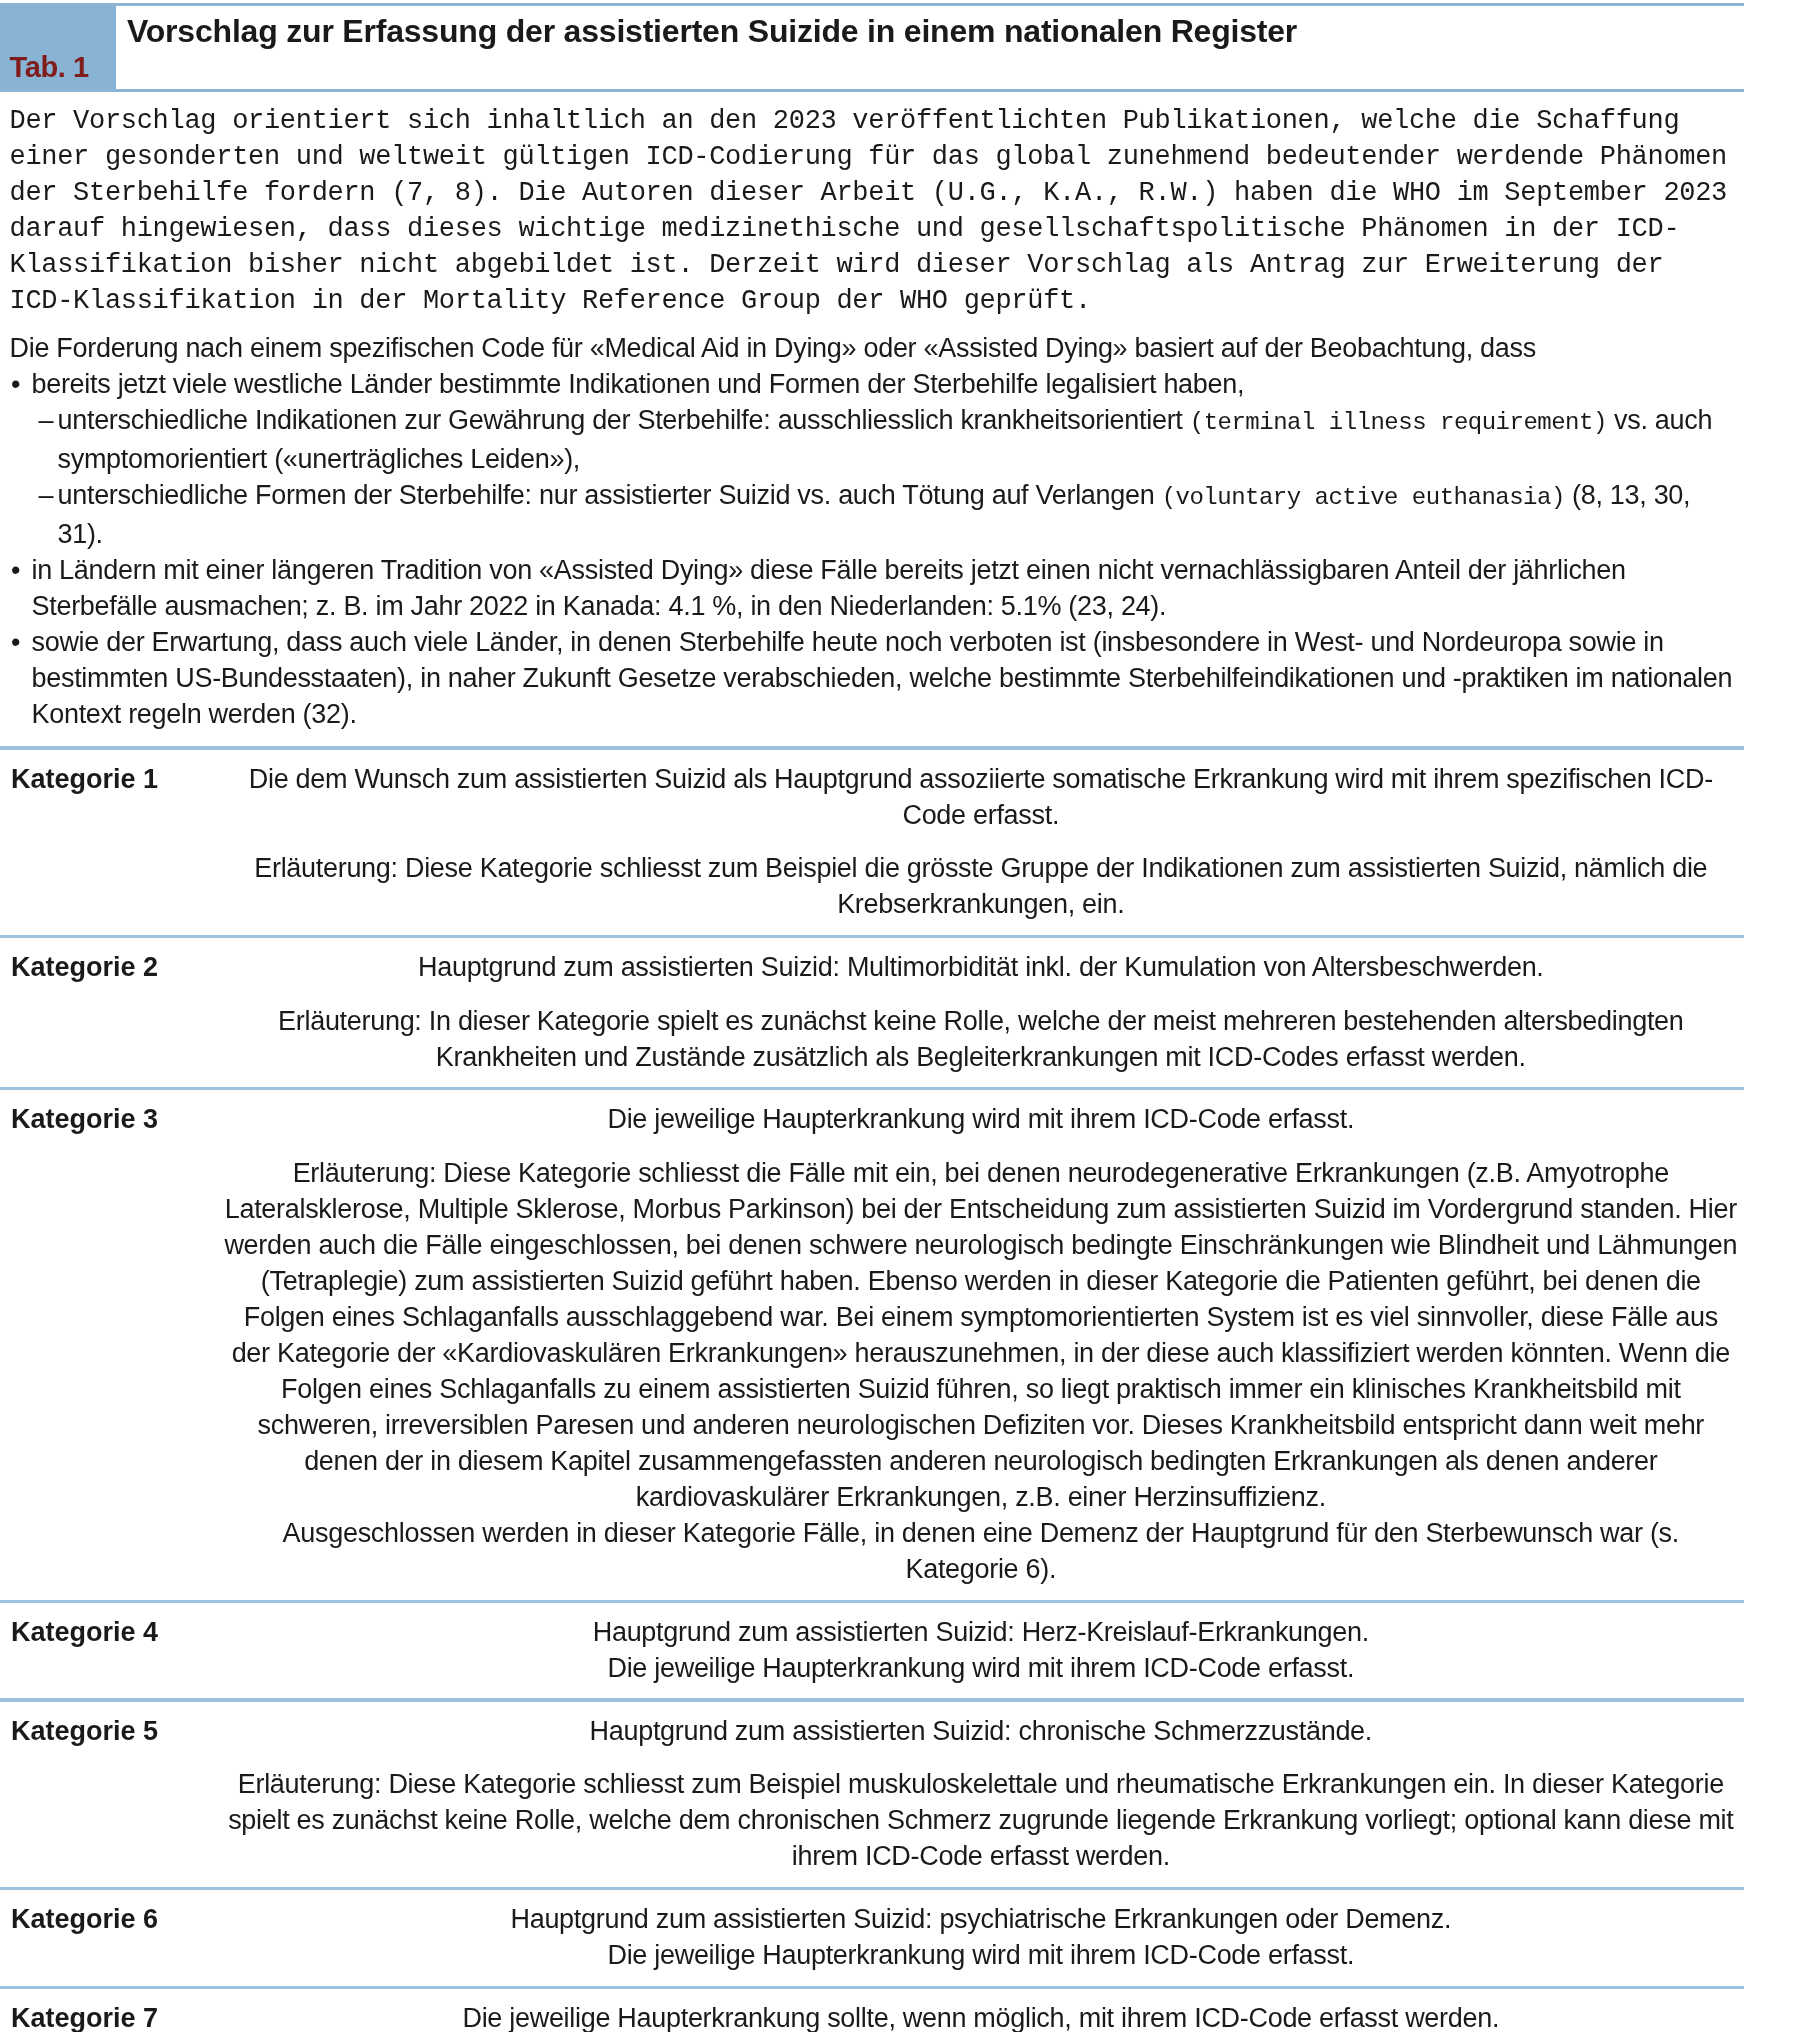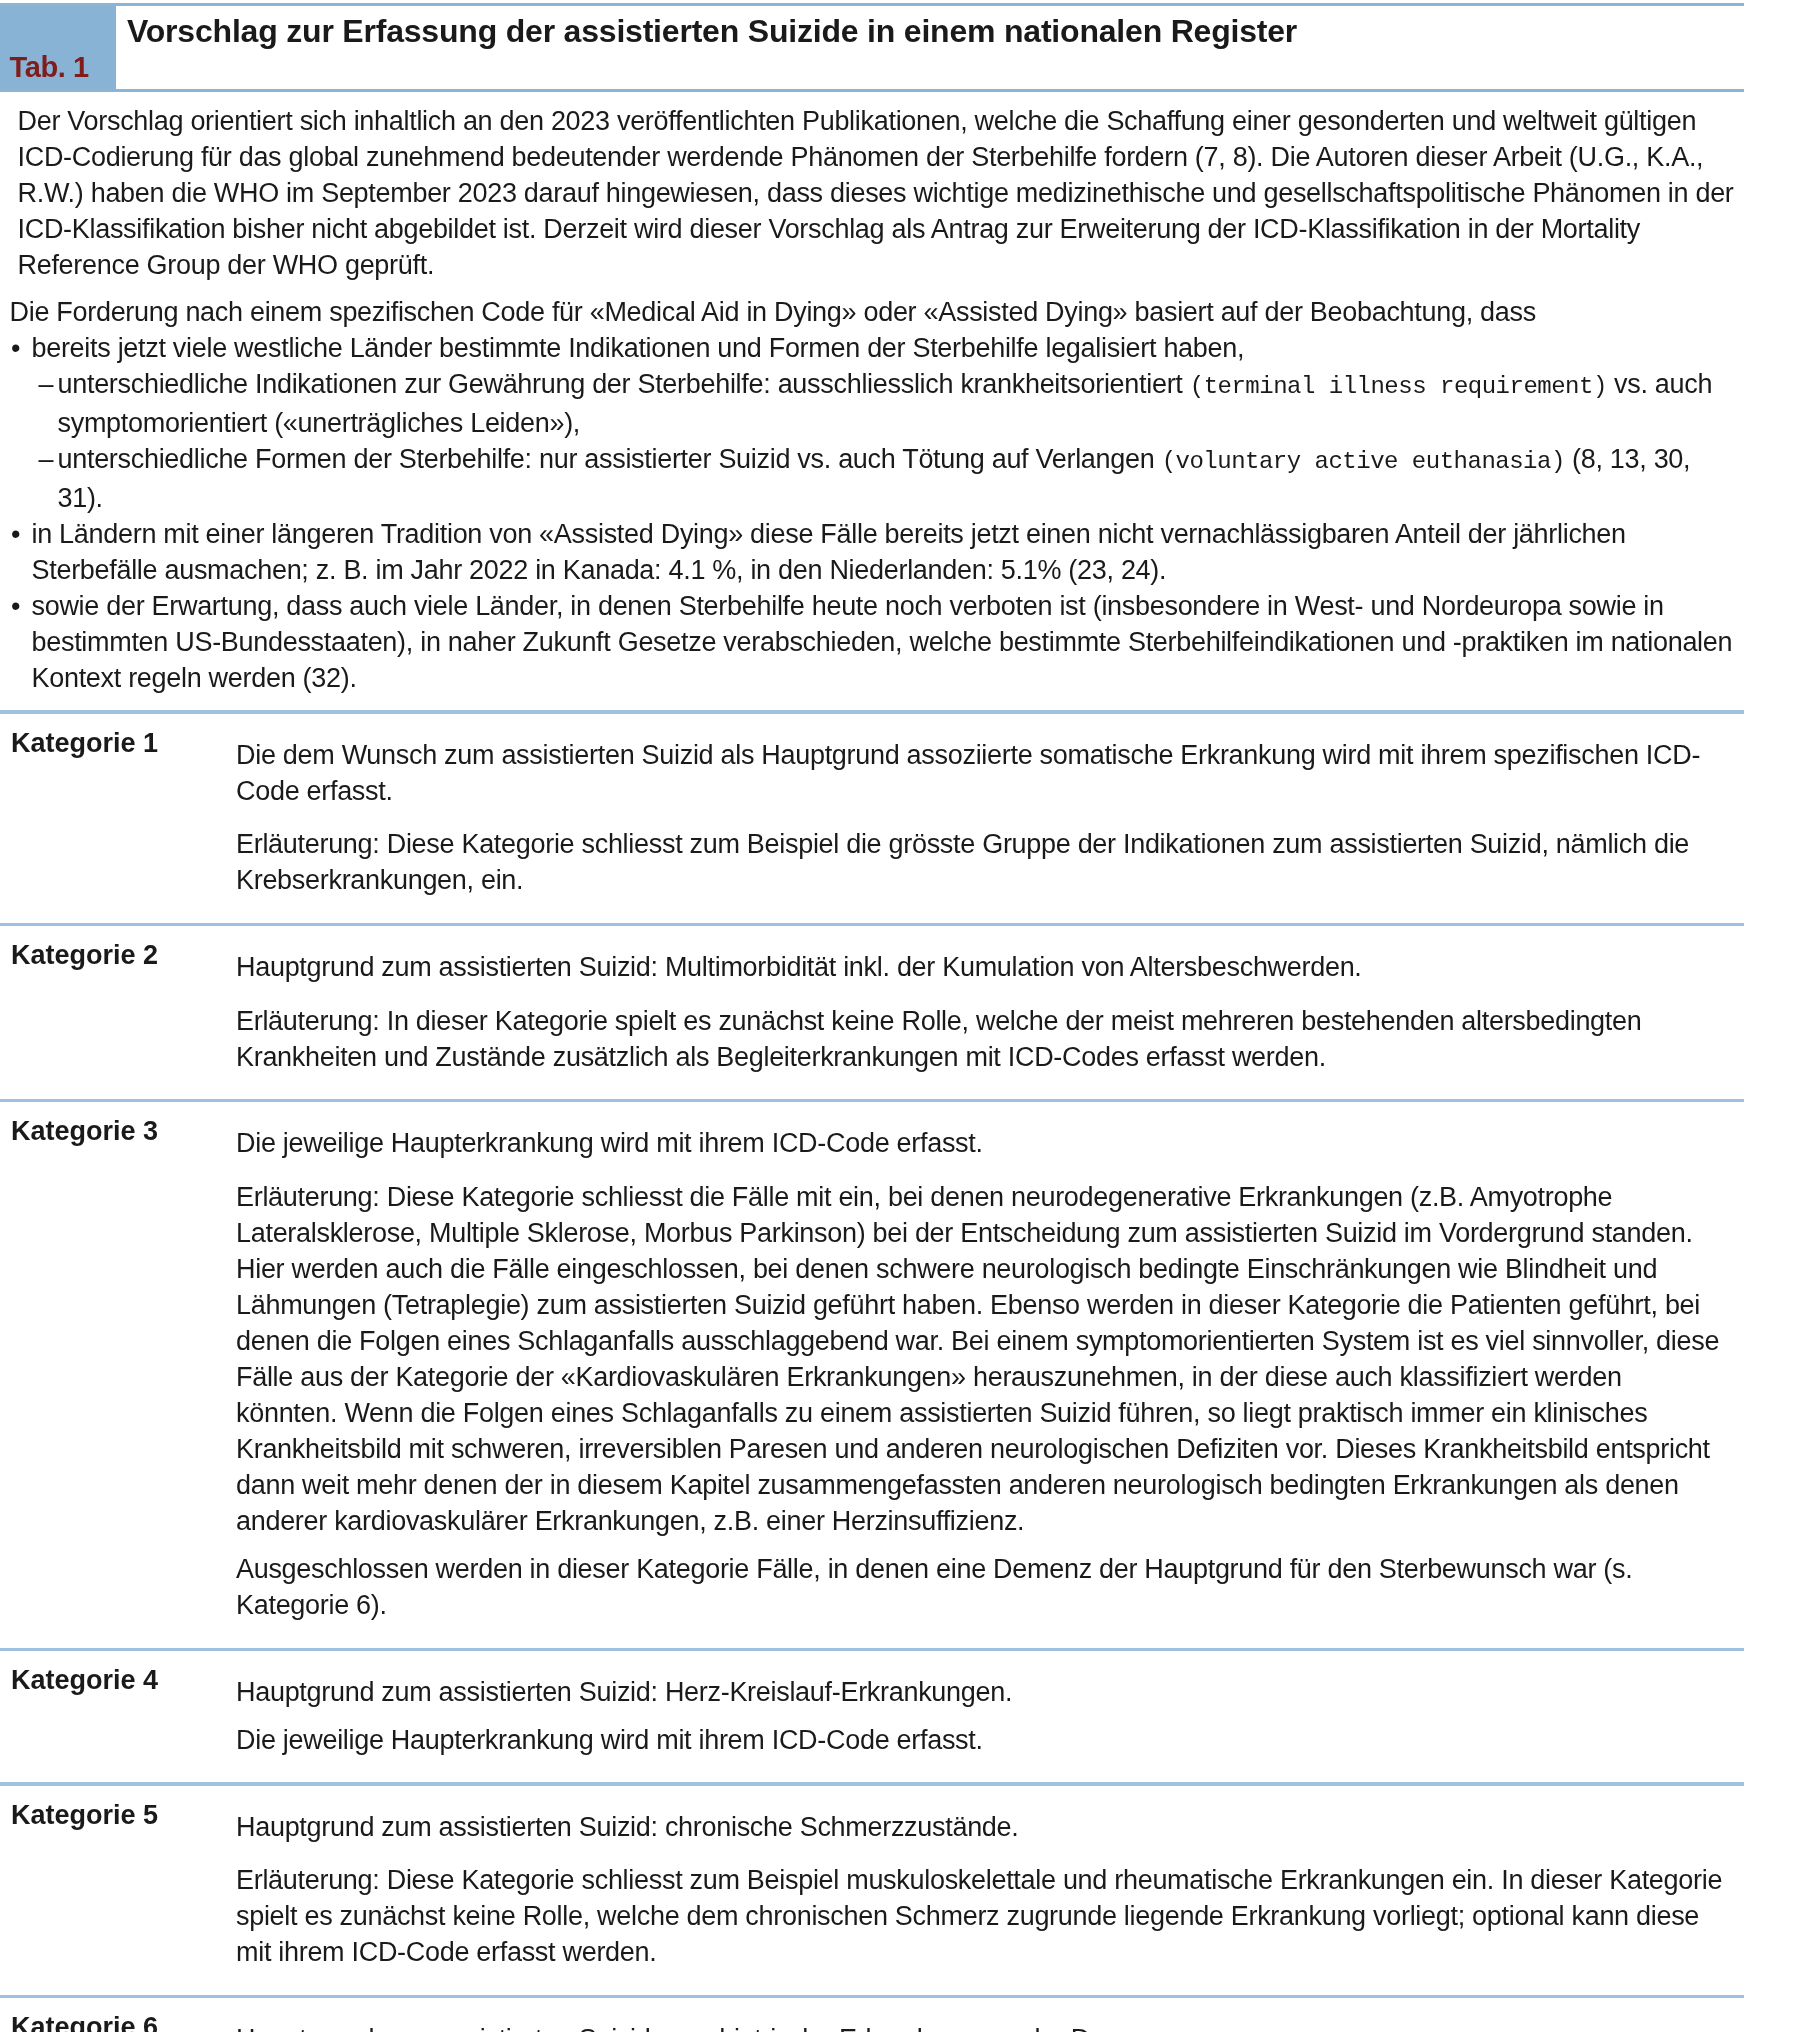--- a/index.html
+++ b/index.html
@@ -36,21 +36,21 @@
       font-size: 32px;
       padding: 6.4px 0 0 11px;
       letter-spacing: -0.2px;
     }
     .text {
       font-size: 27px;
       line-height: 36px;
       letter-spacing: -0.3px;
     }
     .intro { padding: 11px 9.5px 0 9.5px; }
-    .intro p { margin: 0 0 11px 8px; }
+    .intro p { margin: 0 0 11px 0; font-family: Liberation Mono, monospace; }
     .list { margin: 0; padding: 0; list-style: none; }
     .list li { position: relative; padding-left: 22px; }
     .list li .bullet { position: absolute; left: 1.6px; top: 0; }
     .sublist { margin: 0; padding: 0; list-style: none; }
     .sublist li { position: relative; padding-left: 48px; }
     .sublist li .dash { position: absolute; left: 29px; top: 0; }
     .en { font-family: Liberation Mono, monospace; font-size: 24px; letter-spacing: -0.5px; }
     .sep { height: 3.2px; background: #9dc1de; }
     .cat {
       display: flex;
@@ -59,21 +59,21 @@
     .cat-label {
       width: 224px;
       padding-left: 11px;
       box-sizing: border-box;
       font-weight: bold;
       font-size: 27px;
       line-height: 36px;
       flex-shrink: 0;
     }
     .cat-body { flex: 1; padding-right: 6.4px; }
-    .cat-body p { margin: 12px; }
+    .cat-body p { margin: 0; text-align: center; }
     .cat-body p + p.gap { margin-top: 17.5px; }
   </style>
 </head>
 <body>
 
 <div class="page">
 
   <div class="header">
     <div class="tab-label">Tab. 1</div>
     <div class="title">Vorschlag zur Erfassung der assistierten Suizide in einem nationalen Register</div>

